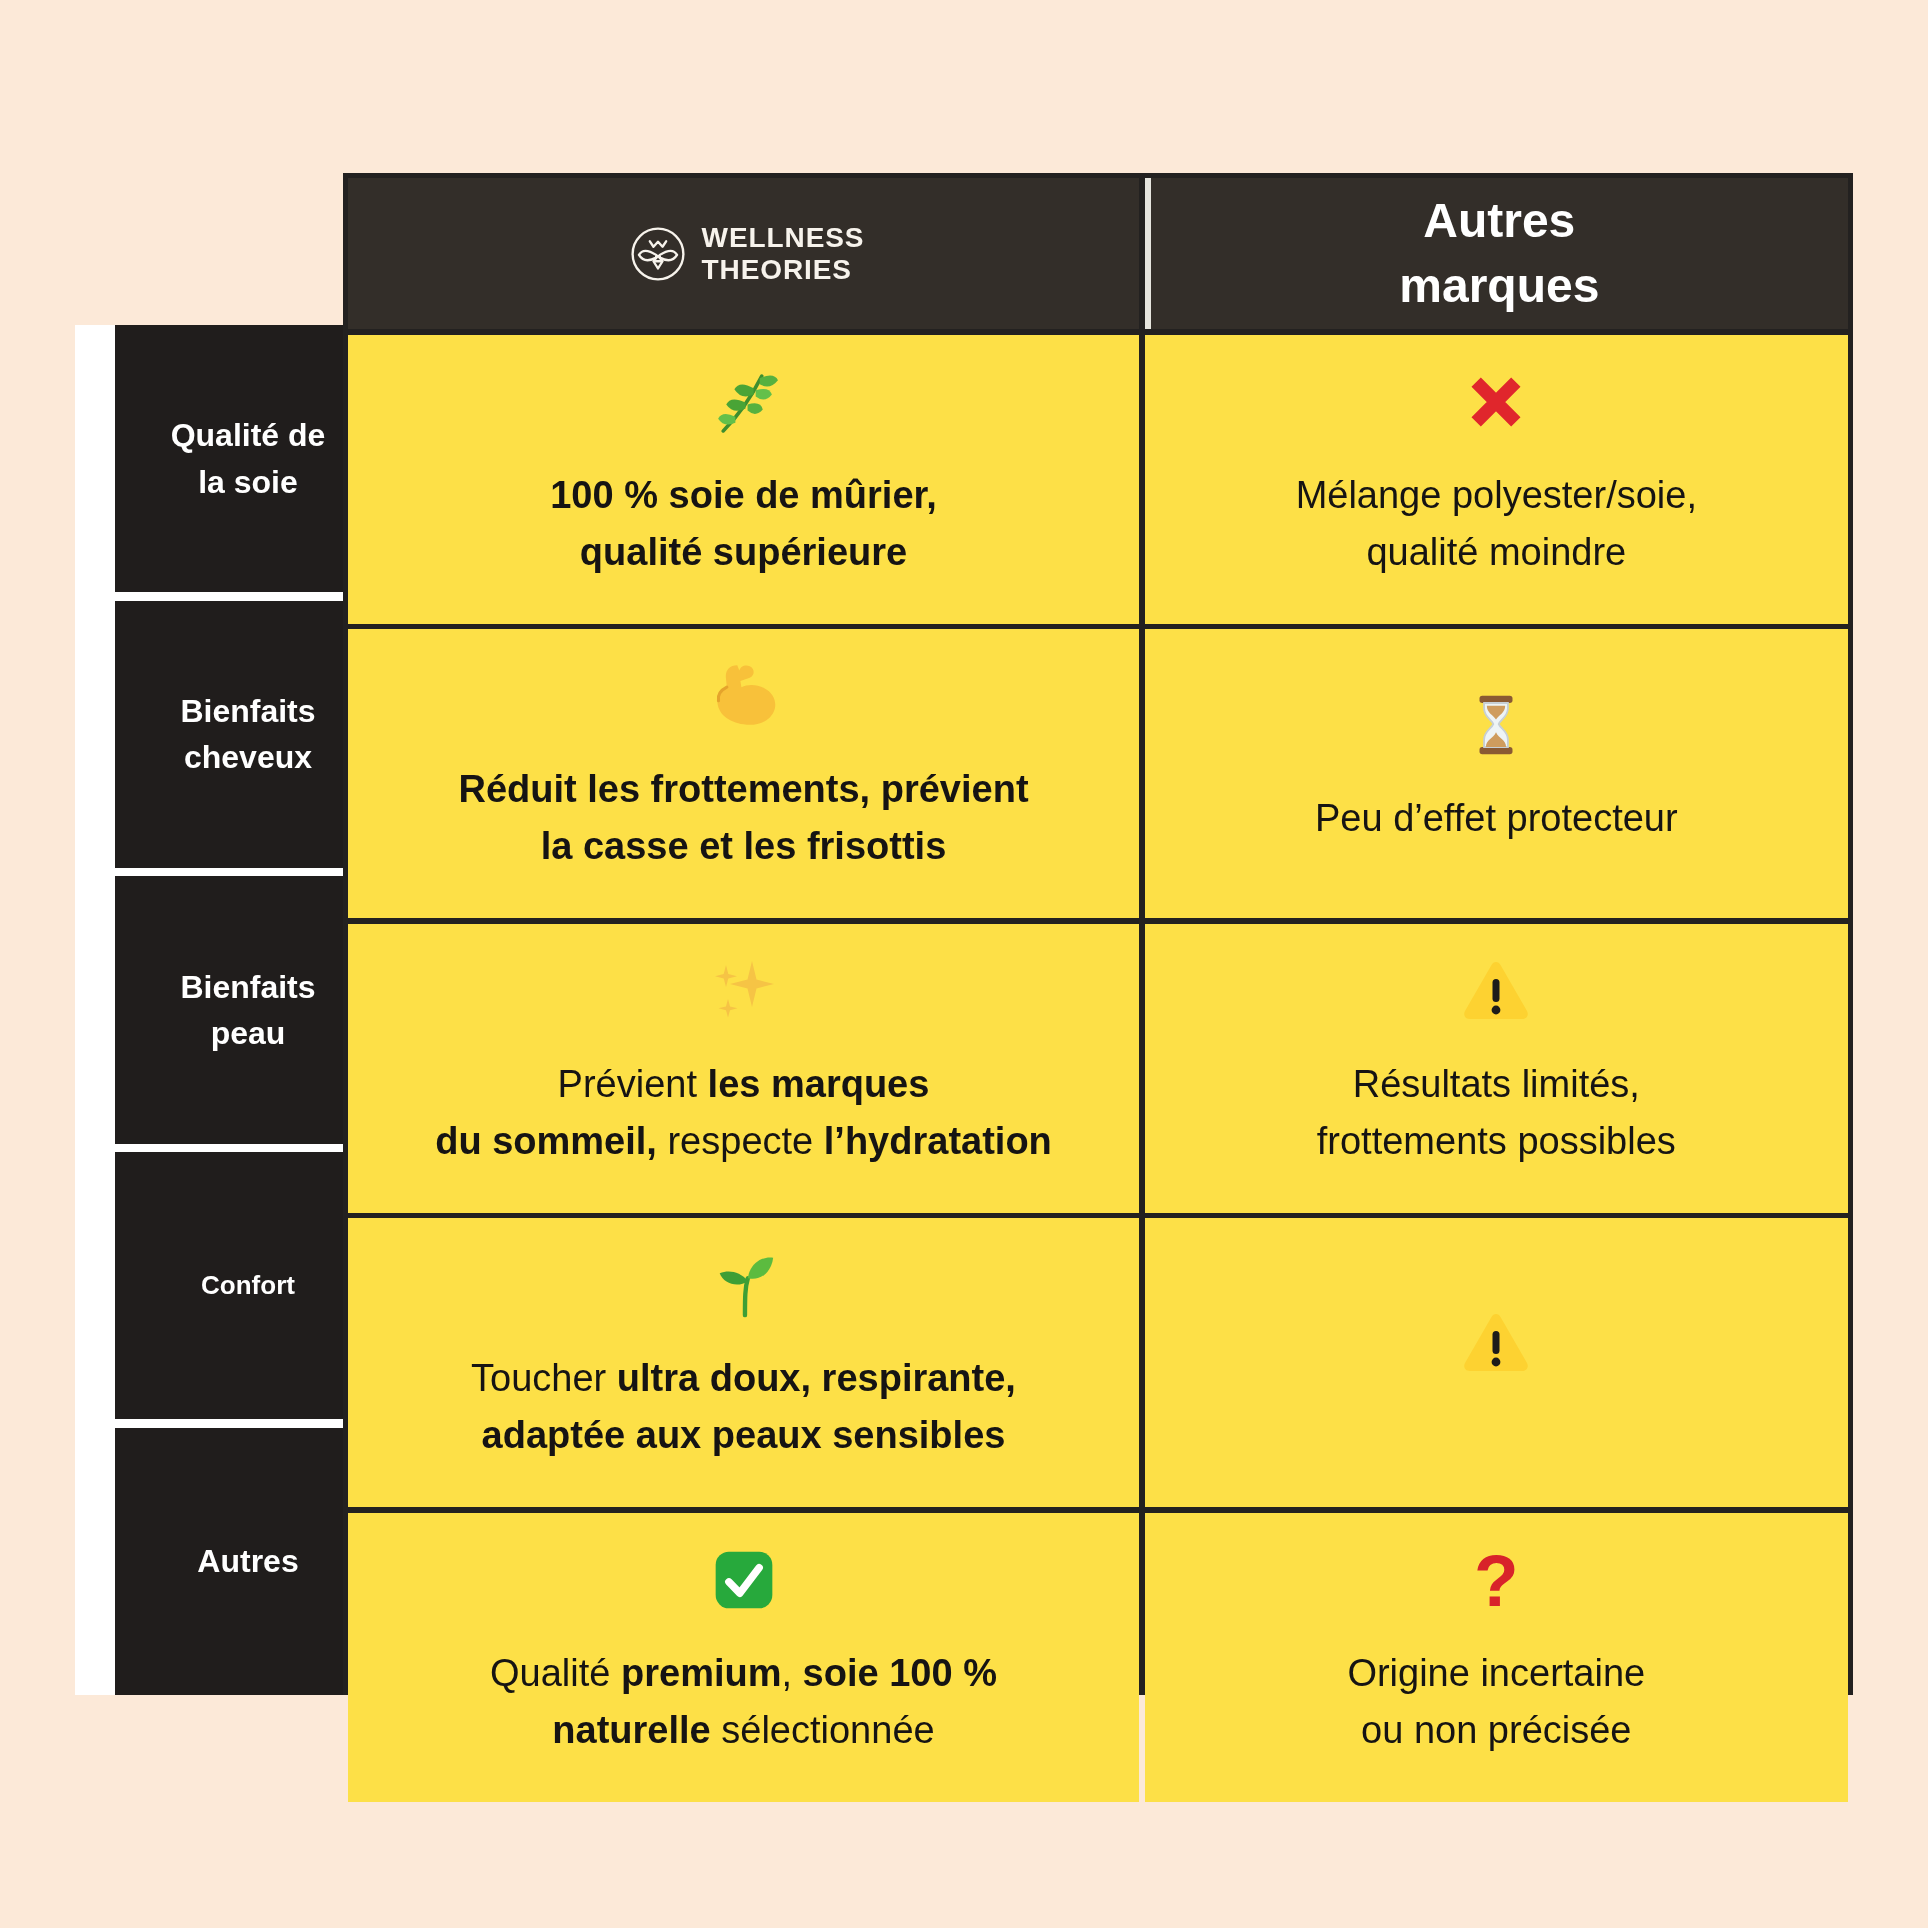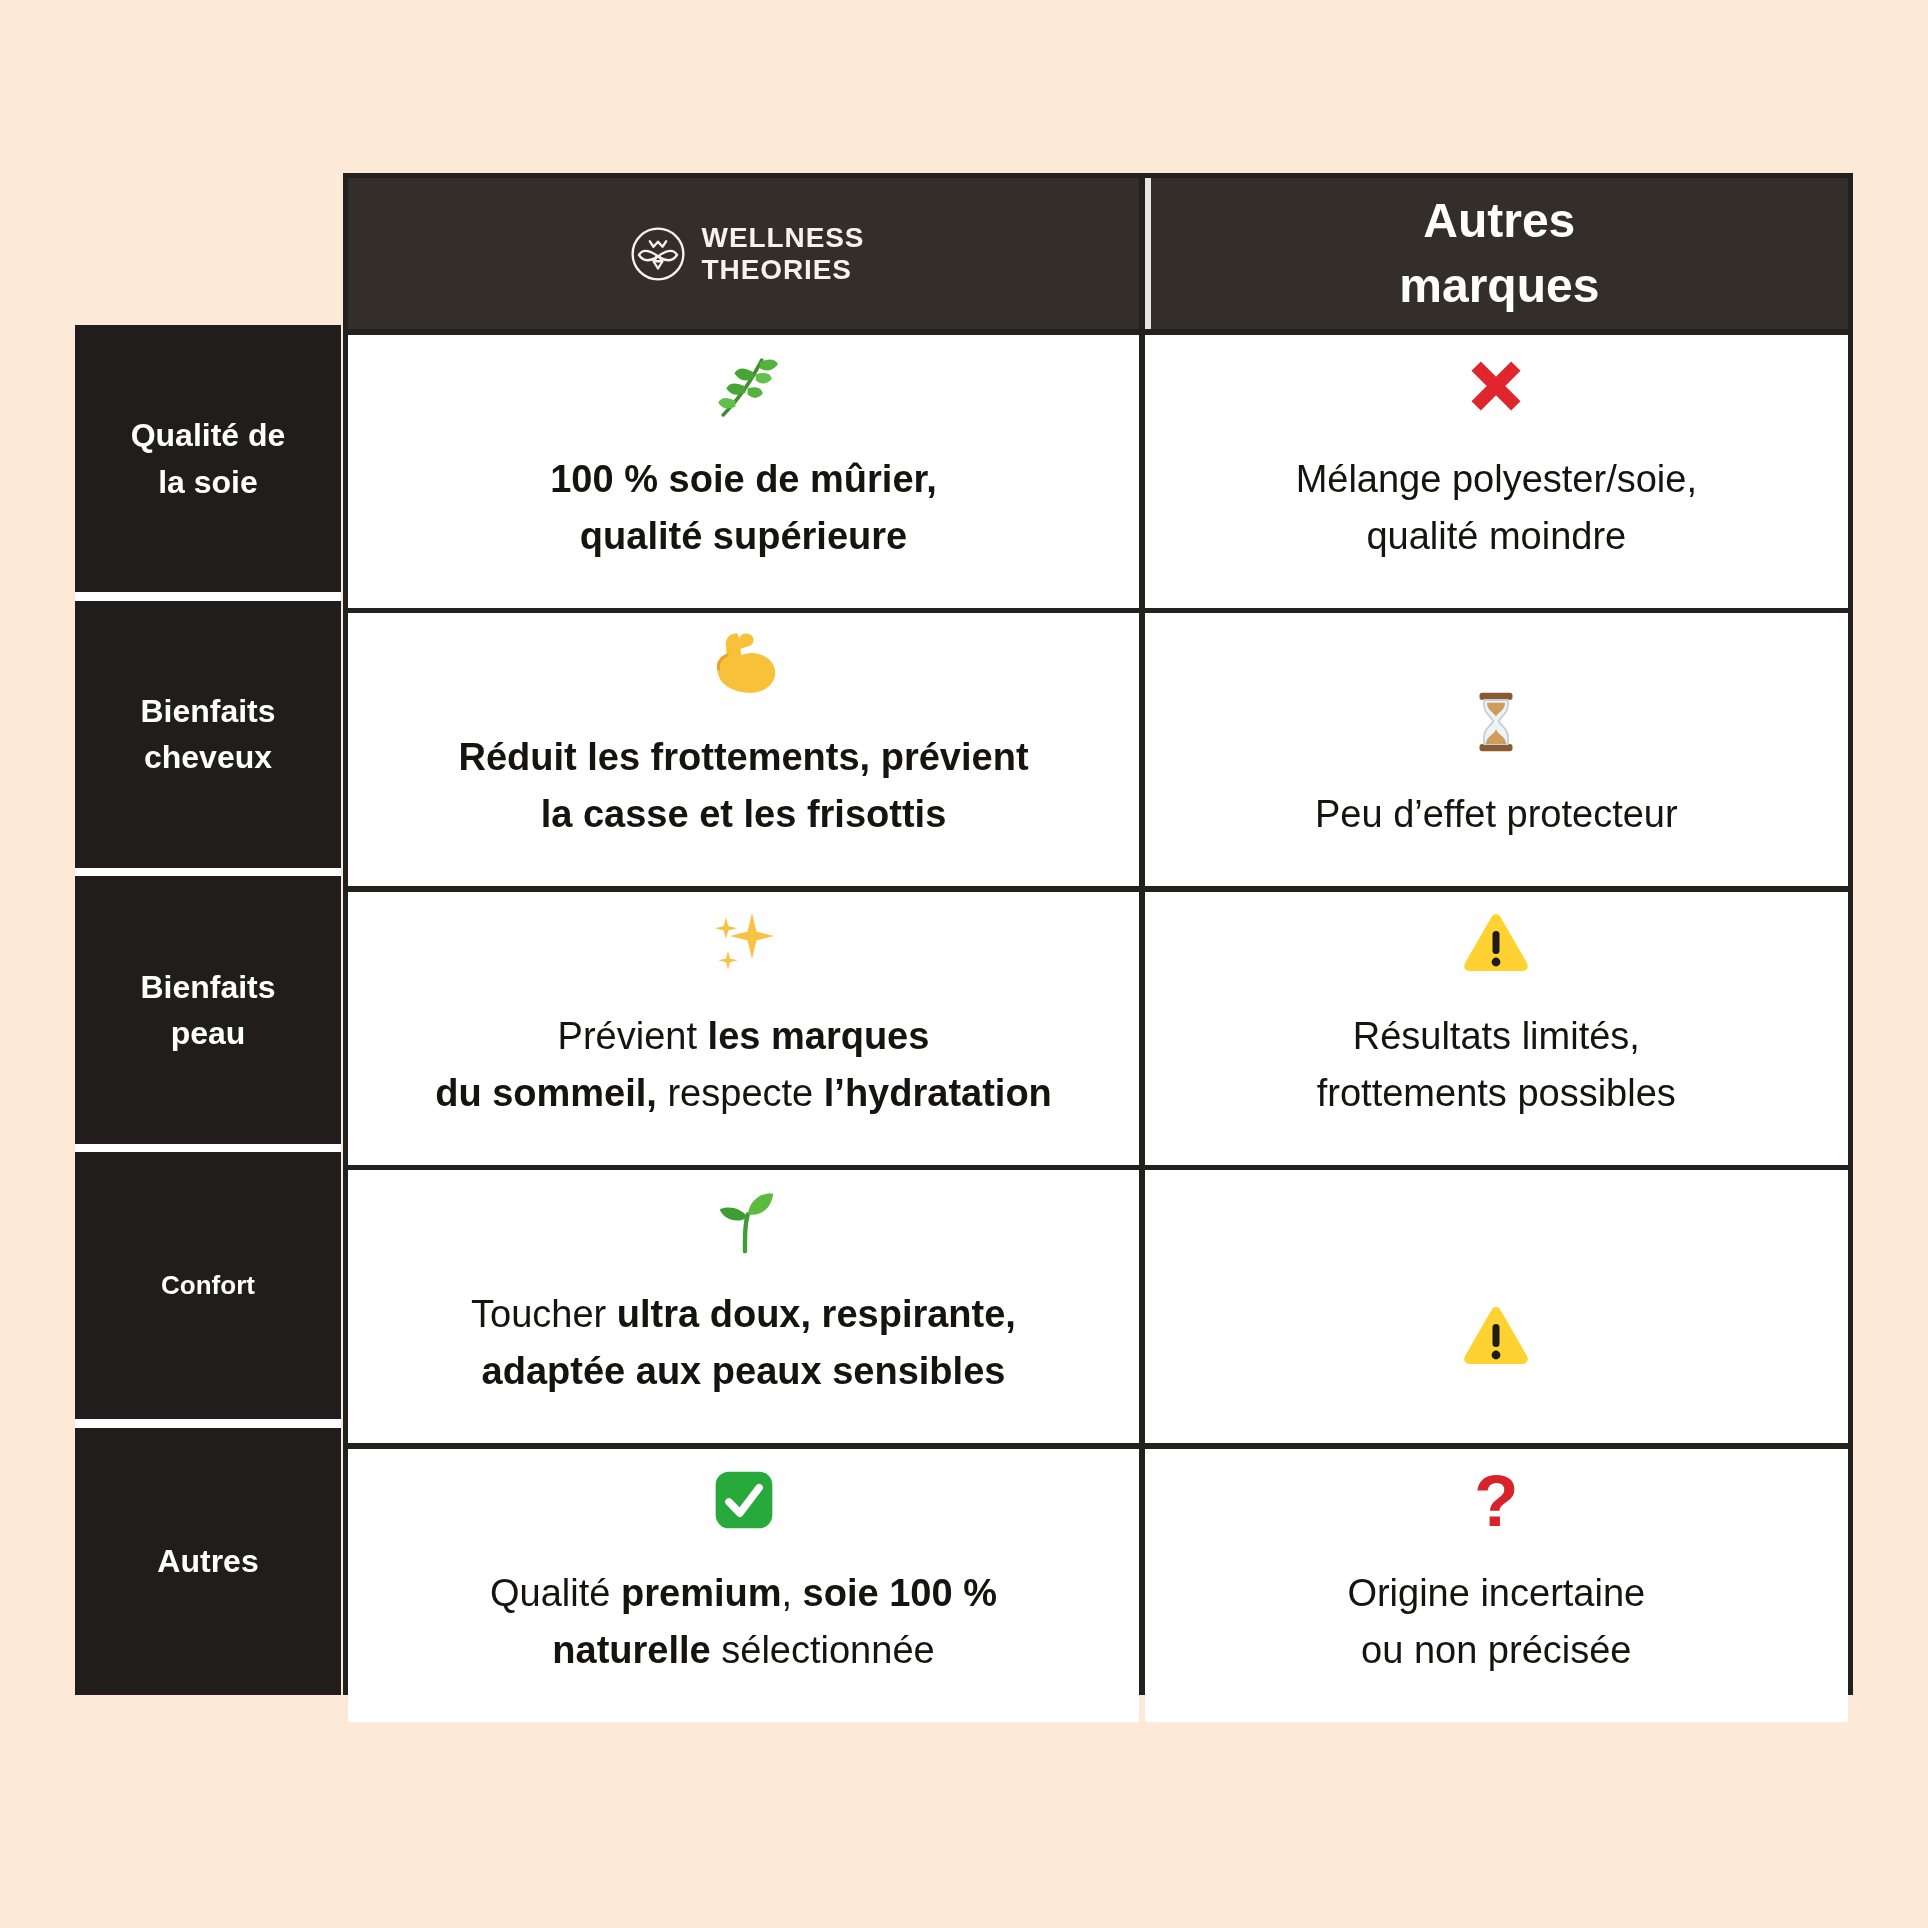--- a/index.html
+++ b/index.html
@@ -7,21 +7,21 @@
     position:relative;
     width:1928px;height:1928px;
     background:#fce9d8;
     font-family:"Liberation Sans", sans-serif;
     overflow:hidden;
   }
   
   .labels{
     position:absolute;left:75px;top:325px;width:266px;height:1370px;
     background:#ffffff;
-    display:flex;flex-direction:column;gap:8.5px;
+    display:flex;flex-direction:column;gap:8.5px;padding-left:40px;
   }
   .label-cell{
     flex:1;
     background:#201d1c;
     color:#ffffff;
     display:flex;align-items:center;justify-content:center;
     text-align:center;
     font-weight:700;font-size:32px;line-height:1.45;
     white-space:pre-line;
   }
@@ -51,25 +51,25 @@
   }
   .other-title{
     font-weight:700;font-size:48px;line-height:1.35;text-align:center;
     white-space:pre-line;color:#ffffff;
   }
   .header-divider{
     position:absolute;left:797px;top:0;width:5.6px;height:151px;
     background:#e6e5de;
   }
   .cell{
-    background:#ffffff;
+    background:#fde047;
     display:flex;flex-direction:column;
-    align-items:center;justify-content:flex-end;
+    align-items:center;justify-content:center;
     text-align:center;
-    padding:15px 38px 43px 38px;
+    padding:31px 38px 43px 38px;
     box-sizing:border-box;
   }
   .cell .icon{height:73px;margin-bottom:28px;display:flex;align-items:center;justify-content:center;}
   .cell .icon svg{display:block;}
   .icon-q{
     font-size:73px;font-weight:800;color:#d8232a;line-height:73px;
     font-family:"Liberation Sans",sans-serif;
   }
   .cell .txt{
     font-size:38px;line-height:1.5;color:#161413;max-width:734px;

